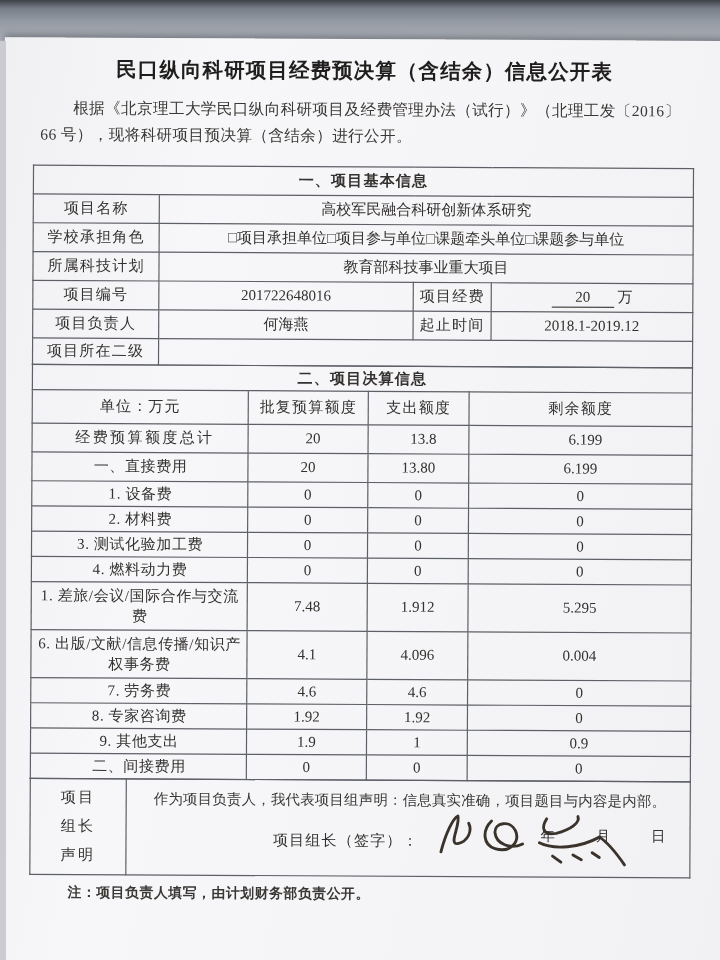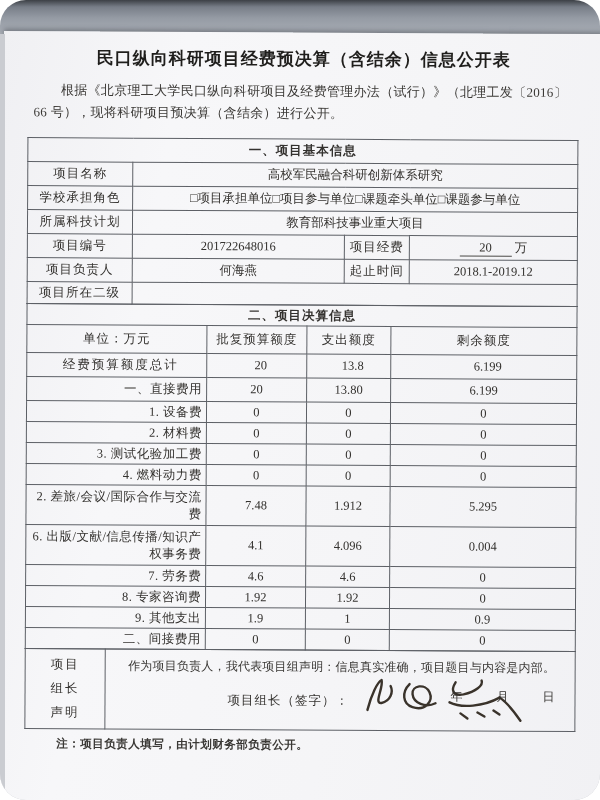--- a/index.html
+++ b/index.html
@@ -5,21 +5,20 @@
   * { margin:0; padding:0; box-sizing:border-box; }
   html,body { width:600px; height:800px; }
   body {
     font-family:"Liberation Serif","DejaVu Serif",serif;
     color:#33312e;
     overflow:hidden;
   }
   .photo {
     position:relative; width:600px; height:800px; overflow:hidden;
     background:linear-gradient(180deg,#3c4046 0px,#787e88 7px,#959ba4 18px,#a9aeb6 34px,#b3b7be 60px,#c3c6cb 100%);
-    border-radius:26px;
   }
   .paper {
     position:absolute; top:31px; left:4px; width:600px; height:785px;
     background:linear-gradient(100deg,#f0f0f3 0%,#f7f7f9 25%,#f5f5f7 60%,#f1f1f4 100%);
     transform:rotate(0.3deg); transform-origin:0 0;
     box-shadow:0 -2px 5px rgba(20,22,28,.35);
     padding-top:14px;
   }
   .edge-strip {
     position:absolute; top:34px; left:0; width:5px; height:766px;
@@ -48,21 +47,21 @@
     height:20px; padding-left:5px; letter-spacing:1px;
   }
   .t1 td { height:24px; }
   .t1 td.lbl { letter-spacing:1px; }
   .t1 tr.dept td { height:22px; }
   .u { display:inline-block; min-width:52px; border-bottom:1px solid #4b4a47; line-height:1.1; }
   .t2 tr.hdr td { height:28px; letter-spacing:1px; }
   .t2 td { height:21px; }
   .t2 tr.total td { height:24px;padding-left:12px; }
   .t2 tr.group td { height:24px; }
-  .t2 td.lbl { text-align:right; padding-left:5px; letter-spacing:.5px; }
+  .t2 td.lbl { text-align:center; padding-left:5px; letter-spacing:.5px; }
   .t2 tr.total td.lbl { text-align:center; letter-spacing:2px; }
   .t2 tr.tall td { height:40px; }
   .t3 td { padding:0; }
   .t3 td.side { height:80px; }
   .side-label { font-size:12.5px; line-height:1.9; letter-spacing:2px; }
   .decl-cell { text-align:left; }
   .stmt {
     font-size:12px; padding:5px 4px 0 7px; letter-spacing:.2px;
     white-space:nowrap; color:#393734;
   }
@@ -179,21 +178,21 @@
         <td>0</td>
         <td>0</td>
       </tr>
       <tr>
         <td class="lbl">4. 燃料动力费</td>
         <td>0</td>
         <td>0</td>
         <td>0</td>
       </tr>
       <tr class="tall">
-        <td class="lbl">2. 差旅/会议/国际合作与交流费</td>
+        <td class="lbl">1. 差旅/会议/国际合作与交流费</td>
         <td>7.48</td>
         <td>1.912</td>
         <td>5.295</td>
       </tr>
       <tr class="tall">
         <td class="lbl">6. 出版/文献/信息传播/知识产权事务费</td>
         <td>4.1</td>
         <td>4.096</td>
         <td>0.004</td>
       </tr>

